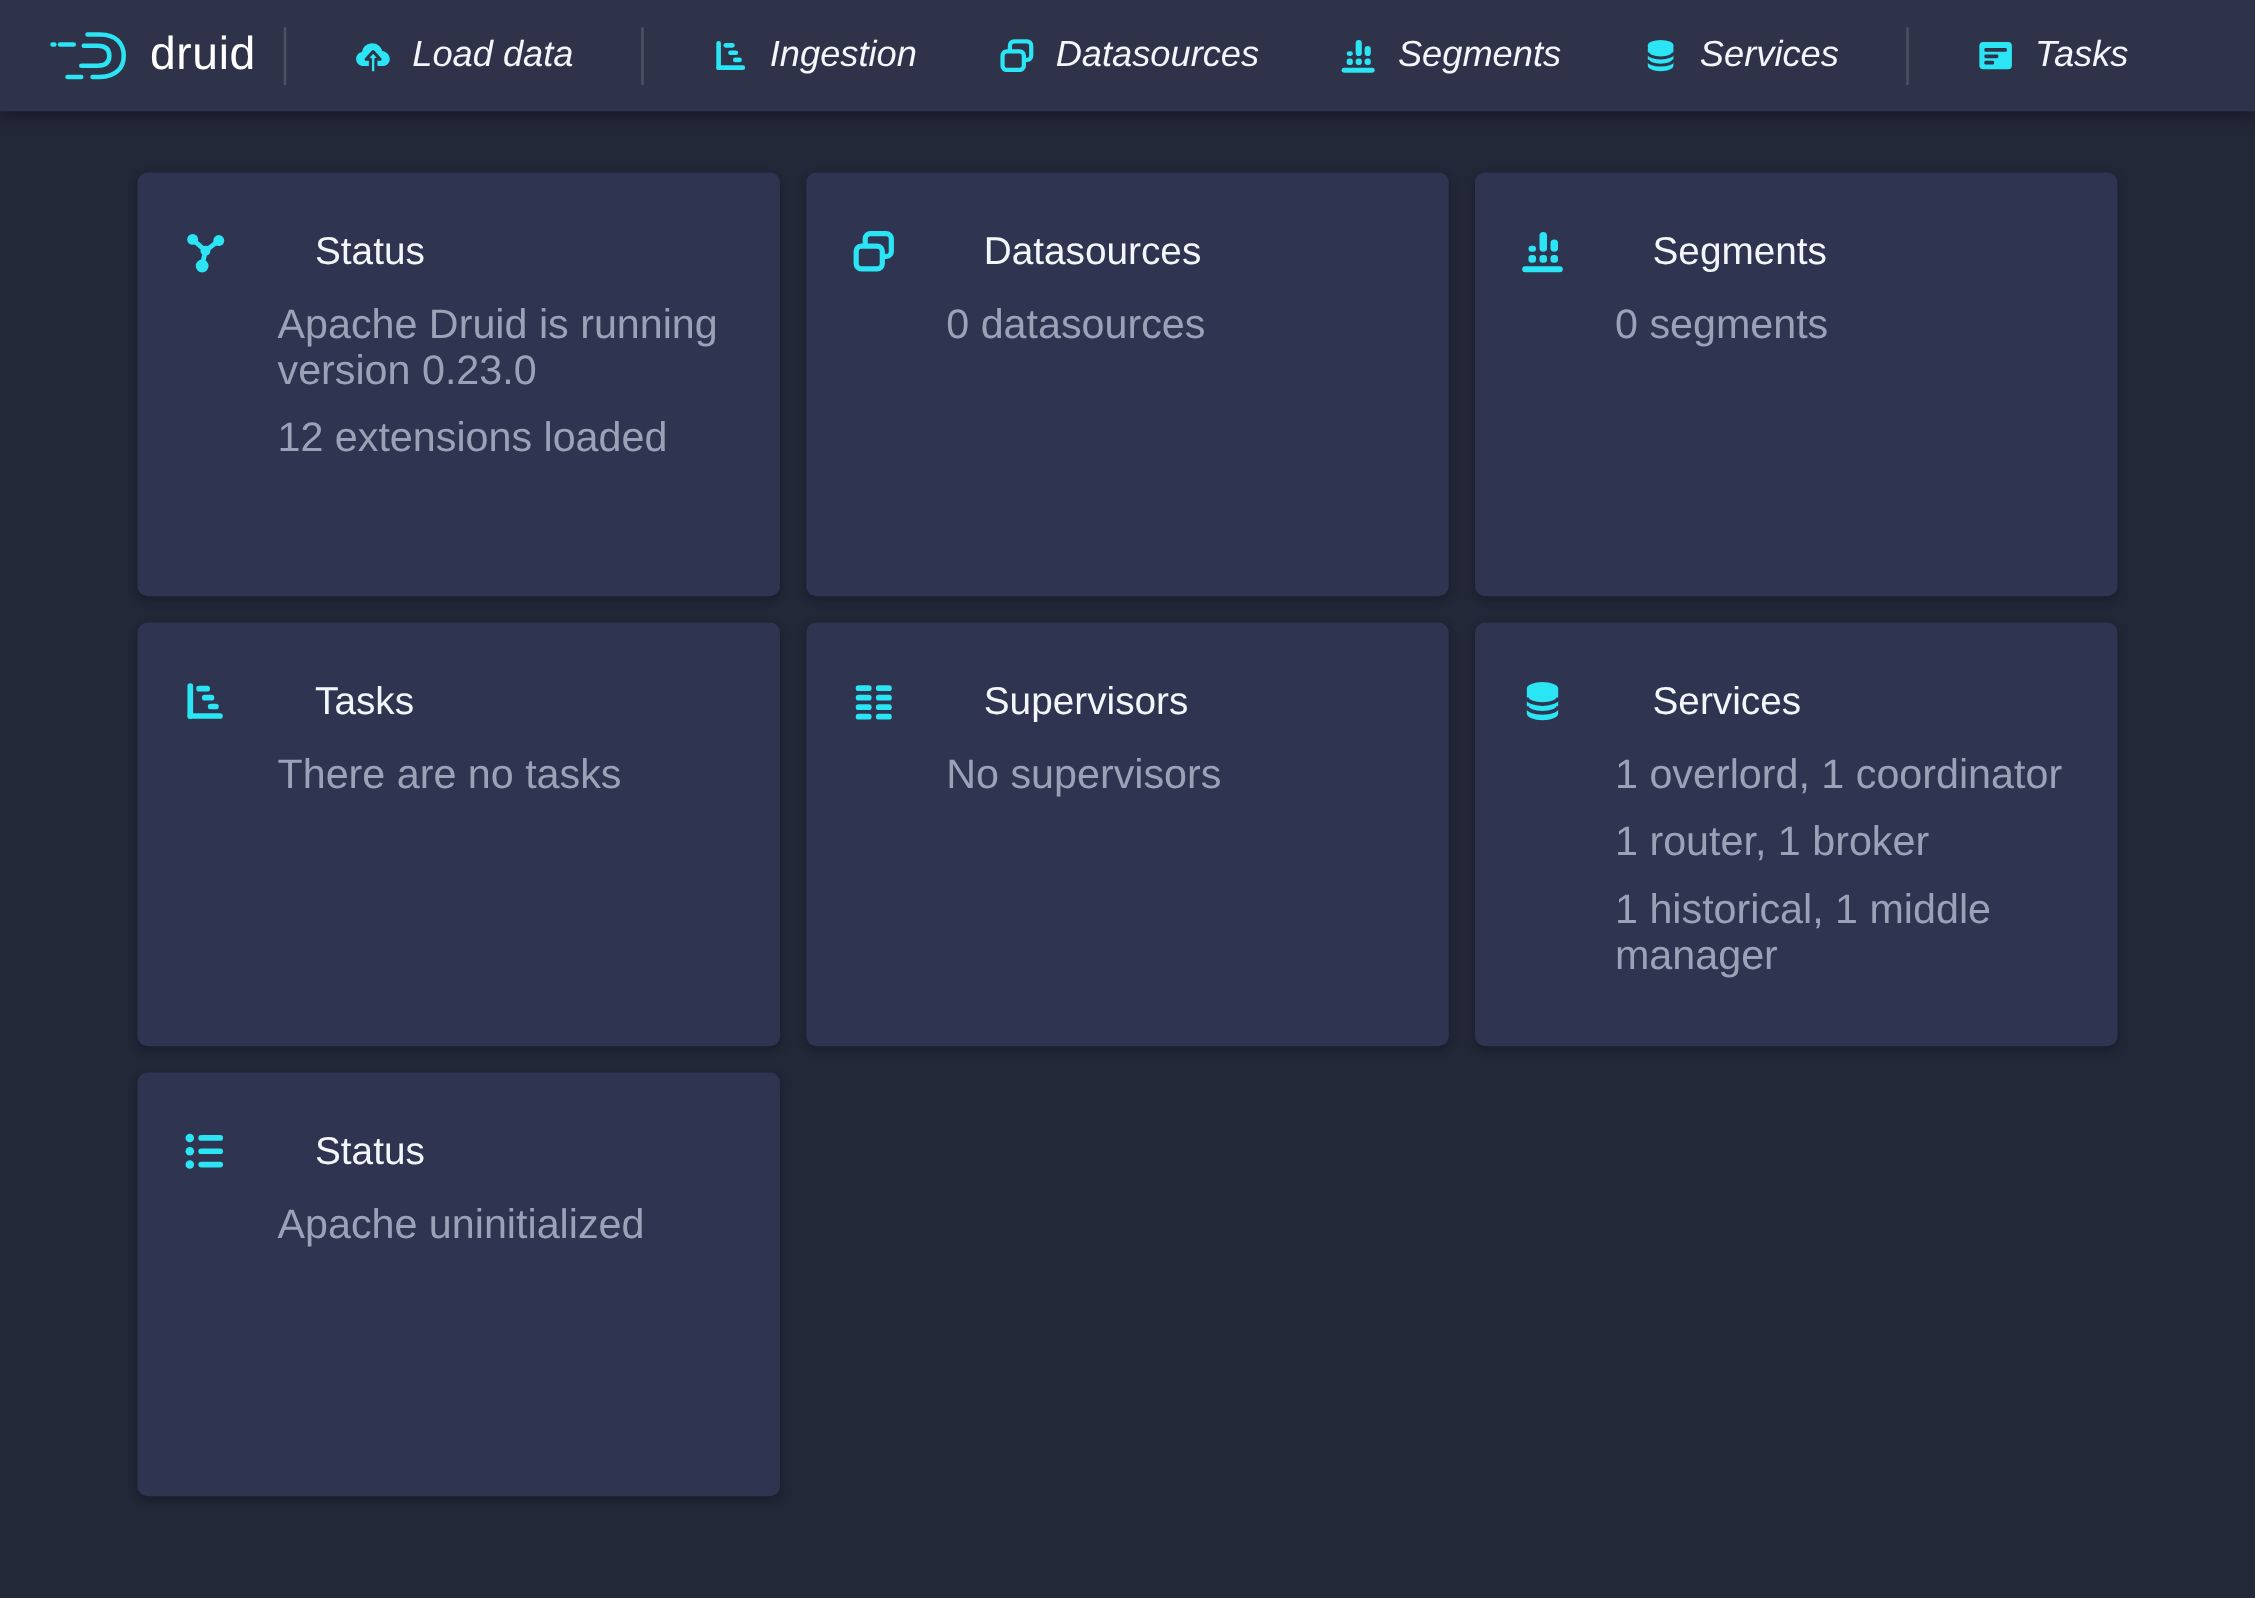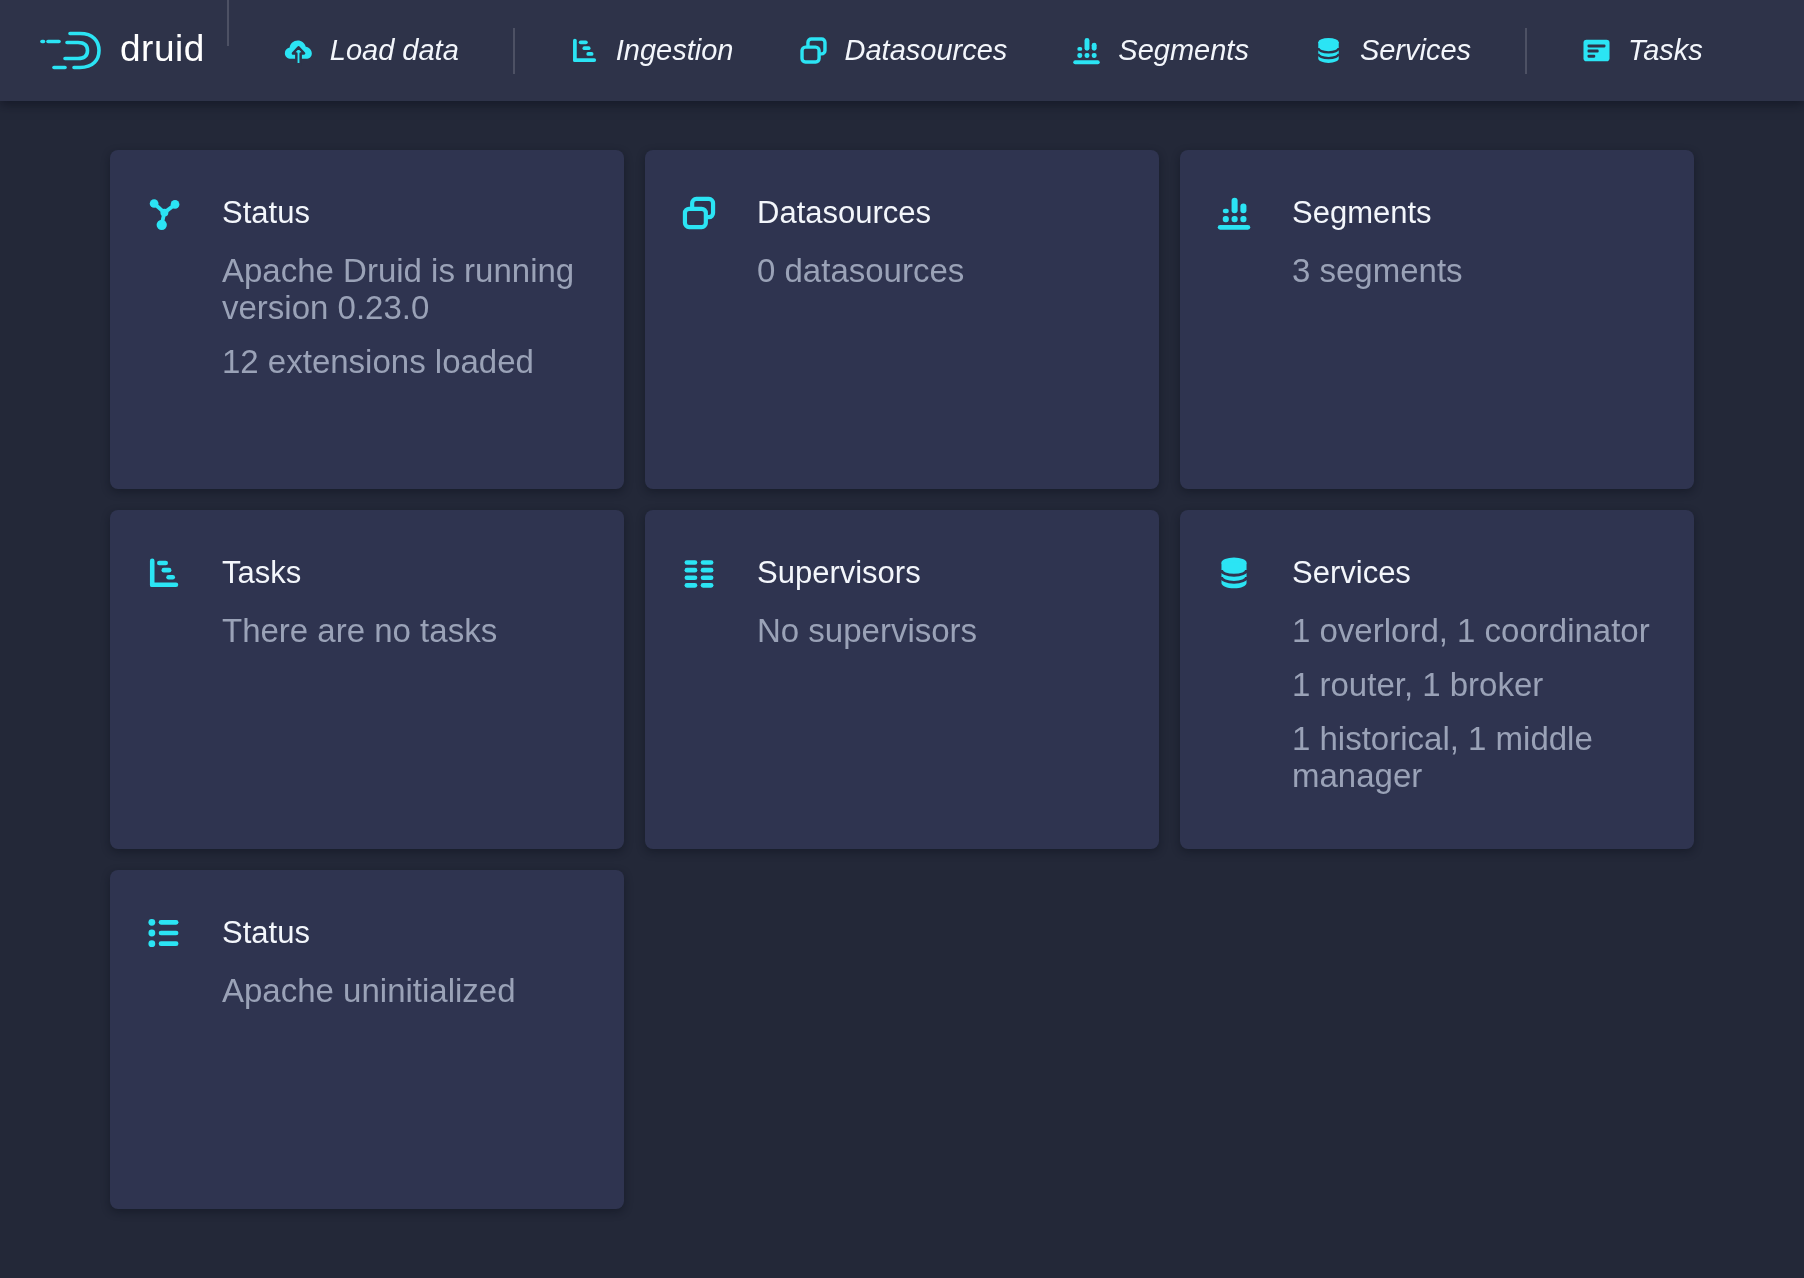--- a/index.html
+++ b/index.html
@@ -12,23 +12,24 @@
   }
   *{box-sizing:border-box;margin:0;padding:0;}
   html,body{width:1804px;height:1278px;overflow:hidden;}
   body{
     background:var(--page_bg);
     font-family:"Liberation Sans","DejaVu Sans",sans-serif;
     -webkit-font-smoothing:antialiased;
   }
   
   .topnav{
-    height:101px;
+    height:89px;
     background:var(--nav_bg);
     display:flex;
+    align-items:center;
     padding:0 40px;
     box-shadow:0 4px 10px rgba(11,15,27,.55);
     position:relative;
     z-index:2;
   }
   .brand{display:flex;align-items:center;gap:16px;cursor:pointer;text-decoration:none;}
   .brand svg{display:block;}
   .brand-word{
     color:#ffffff;
     font-size:37px;
@@ -69,21 +70,21 @@
   .card{
     background:var(--card_bg);
     border-radius:8px;
     box-shadow:0 3px 8px rgba(11,15,27,.45);
     padding:44px 35px 0 35px;
     cursor:pointer;
     display:block;
     text-decoration:none;
   }
   .card .icon{--cut:var(--card_bg);}
-  .card-header{display:flex;align-items:center;}
+  .card-header{display:flex;align-items:center;gap:30px;}
   .card-icon{width:38px;height:38px;}
   .card-title{
     color:var(--title);
     font-size:31px;
     font-weight:400;
     line-height:38px;
     margin-left:39px;
   }
   .card-body{margin:20px 0 0 77px;}
   .card-body p{
@@ -281,21 +282,21 @@
     <a class="card">
       <div class="card-header">
         <span class="icon card-icon">
           <svg width="38" height="38" viewBox="0 0 22 22">
               <use href="#i-segments"></use>
             </svg>
         </span>
         <h2 class="card-title">Segments</h2>
       </div>
       <div class="card-body">
-        <p>3 segments</p>
+        <p>0 segments</p>
       </div>
     </a>
 
     <a class="card">
       <div class="card-header">
         <span class="icon card-icon">
           <svg width="38" height="38" viewBox="0 0 20 20">
               <use href="#i-gantt"></use>
             </svg>
         </span>

